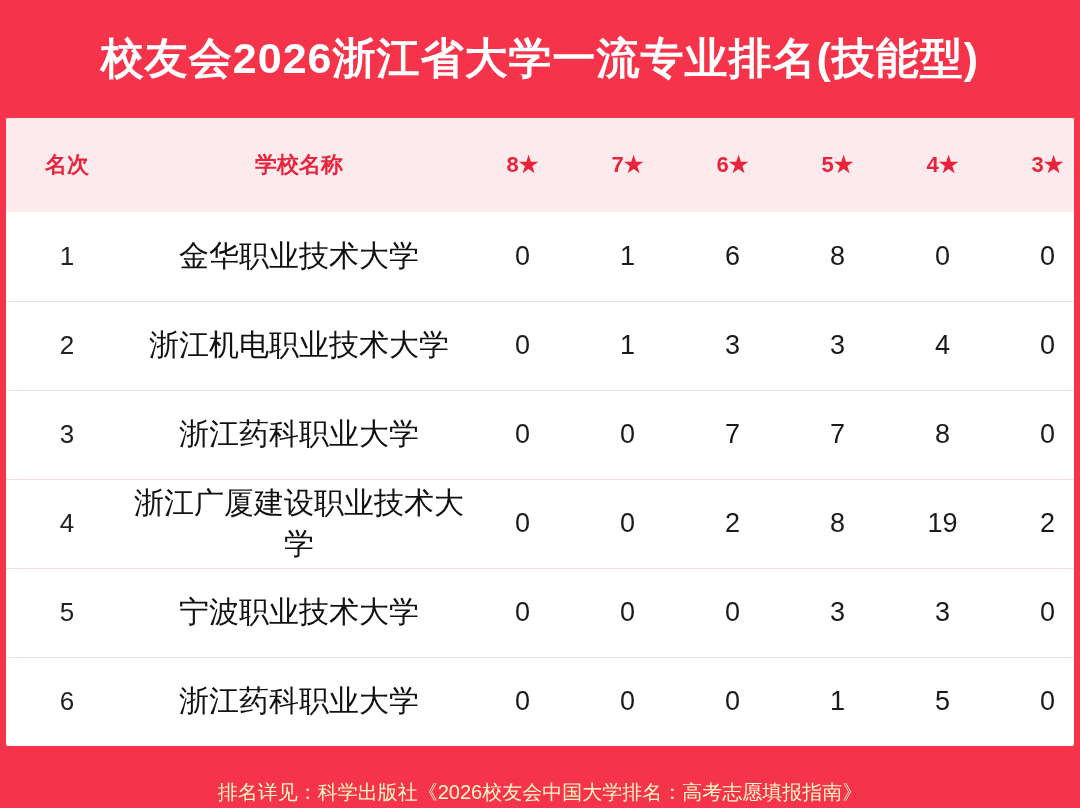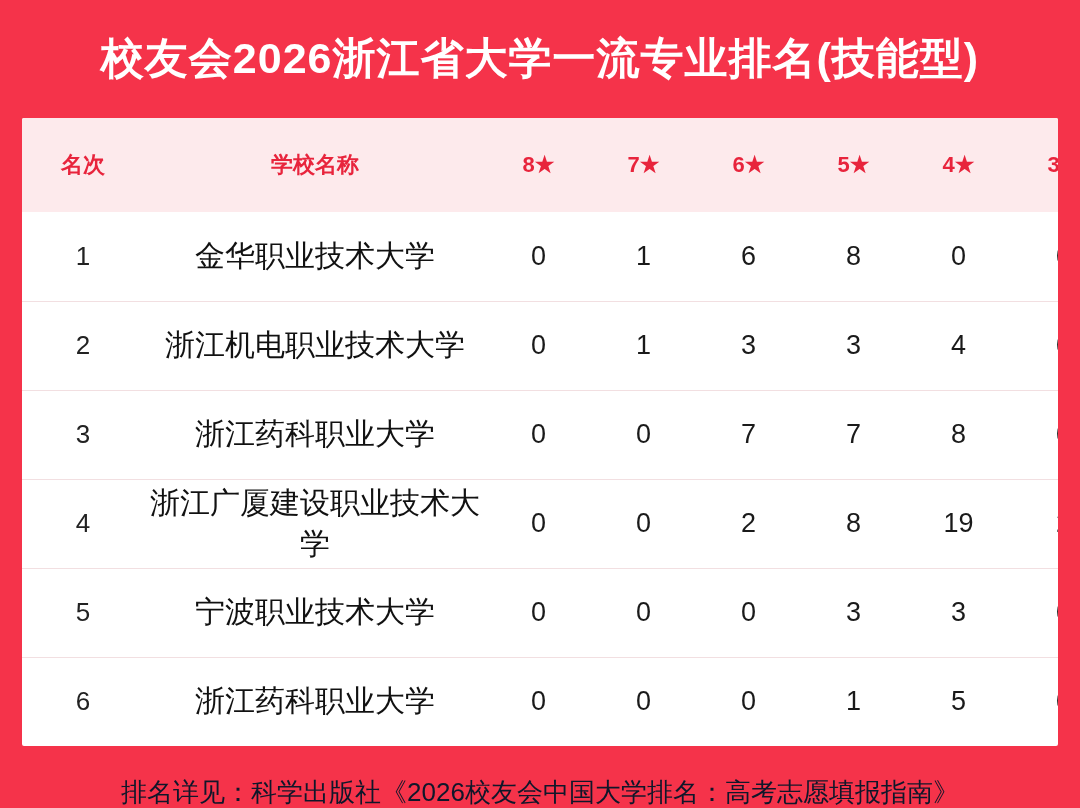--- a/index.html
+++ b/index.html
@@ -12,21 +12,21 @@
     background: #f5334a;
     font-family: "Liberation Sans", sans-serif;
     overflow: hidden;
   }
   .page {
     position: relative;
     width: 1080px;
     height: 808px;
     background: #f5334a;
     box-sizing: border-box;
-    padding: 0 22px;
+    padding: 0 6px;
   }
   .title-bar {
     height: 118px;
     display: flex;
     align-items: center;
     justify-content: center;
   }
   .title-text {
     color: #ffffff;
     font-size: 43px;
@@ -86,22 +86,22 @@
     font-size: 30px;
     color: #111;
   }
   .footer {
     height: 92px;
     display: flex;
     align-items: center;
     justify-content: center;
   }
   .footer-text {
-    color: #0f172a;
-    font-size: 26px;
+    color: #fef9c3;
+    font-size: 20px;
     white-space: nowrap;
   }
 </style>
 </head>
 <body>
 
 <div class="page">
 
   <div class="title-bar">
     <div class="title-text">校友会2026浙江省大学一流专业排名(技能型)</div>

